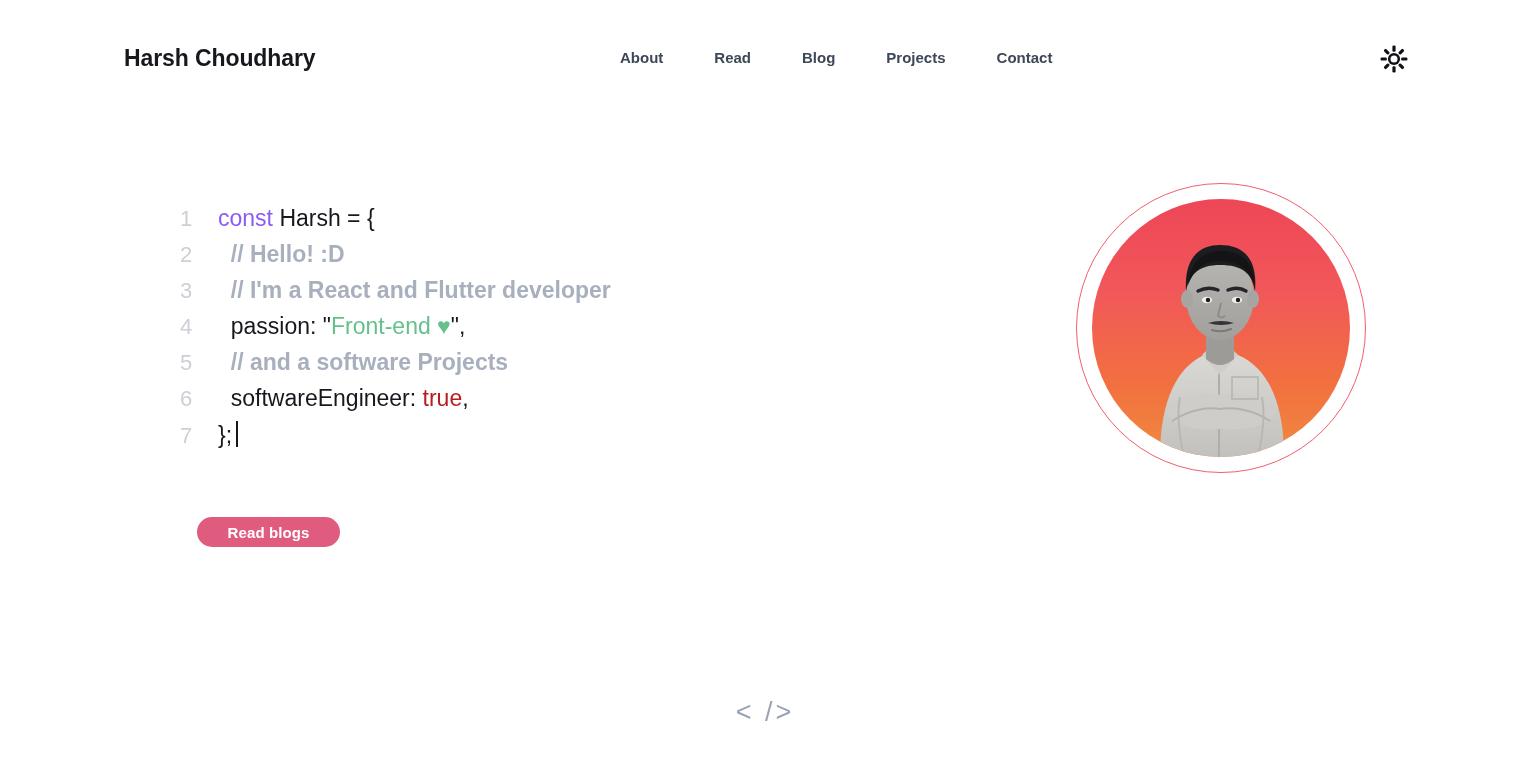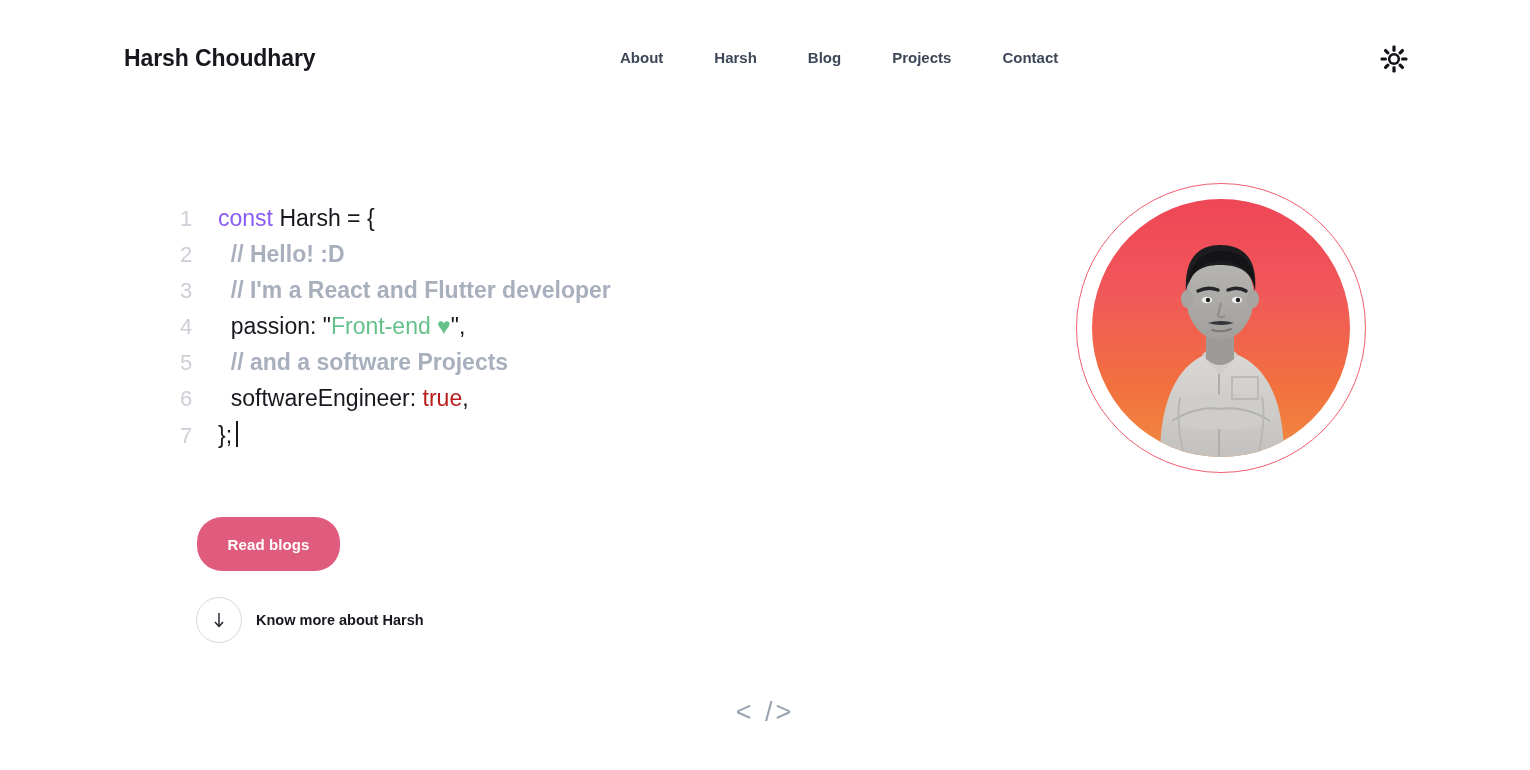--- a/index.html
+++ b/index.html
@@ -118,21 +118,21 @@
     vertical-align: -4px;
     margin-left: 4px;
   }
 
   
   .read-btn {
     position: absolute;
     left: 197px;
     top: 517px;
     width: 143px;
-    height: 54px;
+    height: 30px;
     border: none;
     border-radius: 25px;
     background: #e05c7e;
     color: #ffffff;
     font-size: 15px;
     font-weight: bold;
     font-family: "Liberation Sans", sans-serif;
     cursor: pointer;
     letter-spacing: 0.1px;
   }
@@ -229,21 +229,21 @@
 <body>
 
 <div class="page">
 
   <div class="header">
 
     <div class="brand">Harsh Choudhary</div>
 
     <nav class="nav">
       <a class="nav-link" href="#">About</a>
-      <a class="nav-link" href="#">Harsh</a>
+      <a class="nav-link" href="#">Read</a>
       <a class="nav-link" href="#">Blog</a>
       <a class="nav-link" href="#">Projects</a>
       <a class="nav-link" href="#">Contact</a>
     </nav>
 
     <button class="theme-toggle">
       <span>
         <svg width="28" height="28" viewBox="0 0 28 28" aria-hidden="true">
           <g fill="#111318">
             <circle cx="14" cy="14" r="6.1"></circle>
@@ -290,29 +290,20 @@
         <span class="code-text"><span class="plain">  softwareEngineer: </span><span class="bool">true</span><span class="plain">,</span></span>
       </div>
       <div class="code-line">
         <span class="ln">7</span>
         <span class="code-text"><span class="plain">};</span><span class="caret"></span></span>
       </div>
     </div>
 
   <button class="read-btn">Read blogs</button>
 
-  <div class="know-more">
-    <span class="arrow-circle">
-      <svg width="20" height="20" viewBox="0 0 20 20" aria-hidden="true">
-        <line x1="10" y1="3" x2="10" y2="16" stroke="#1b1f26" stroke-width="1.4"></line>
-        <polyline points="6,12 10,16.4 14,12" fill="none" stroke="#1b1f26" stroke-width="1.4"></polyline>
-      </svg>
-    </span>
-    <span class="know-more-label">Know more about Harsh</span>
-  </div>
 
   <div class="avatar-wrap">
     <div class="avatar-ring"></div>
     <div class="avatar-inner">
       <svg class="avatar-figure" viewBox="0 0 258 258" preserveAspectRatio="xMidYMax meet" aria-hidden="true">
         <defs>
           <linearGradient id="shirtG" x1="0" y1="0" x2="0" y2="1">
             <stop offset="0%" stop-color="#d9d8d4"></stop>
             <stop offset="100%" stop-color="#c2c1bd"></stop>
           </linearGradient>

